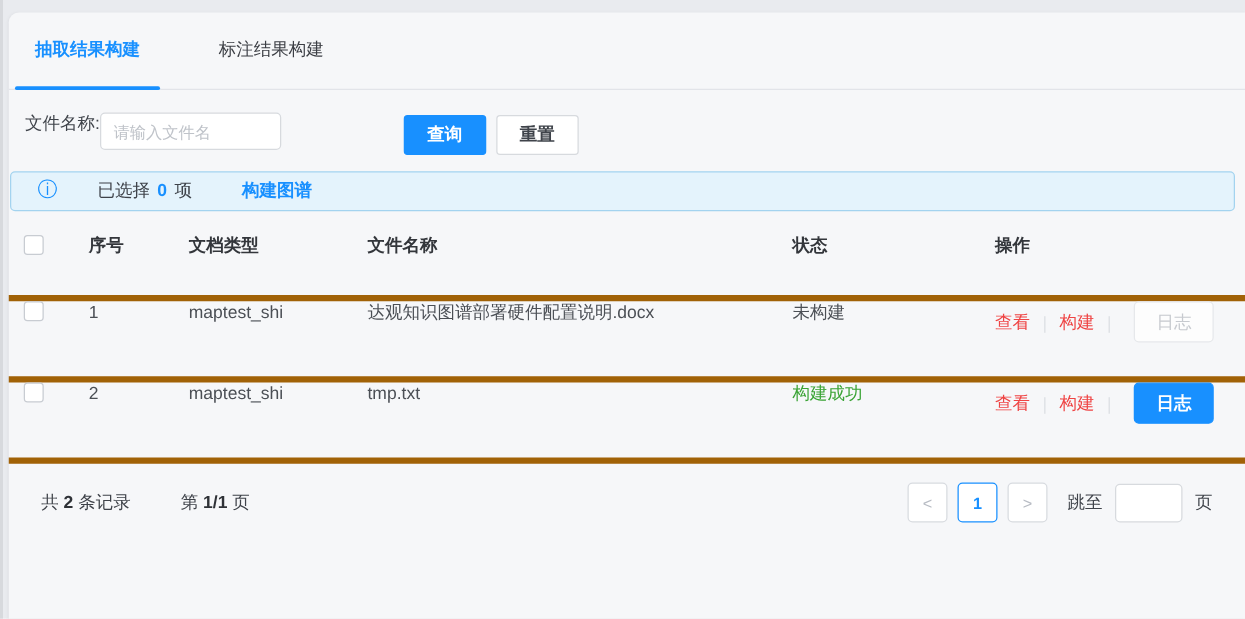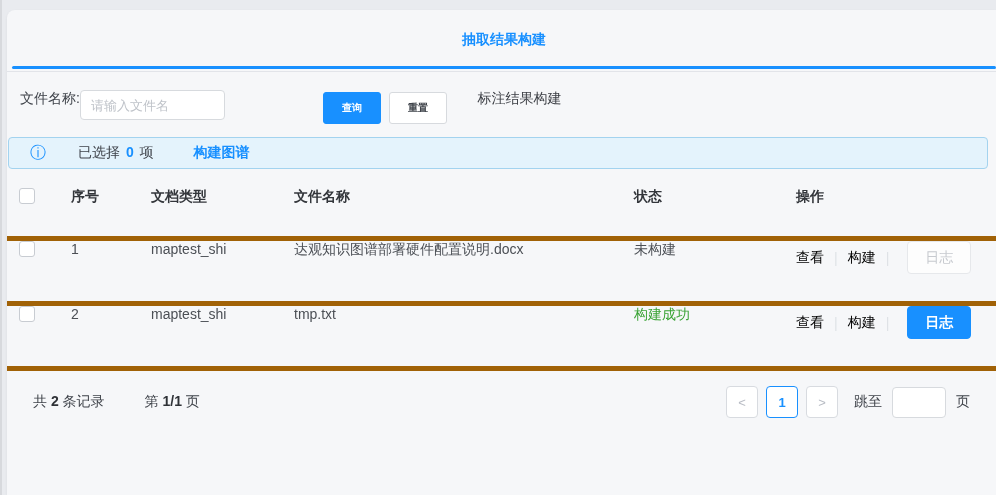--- a/index.html
+++ b/index.html
@@ -8,21 +8,21 @@
     font-family:"Liberation Sans","DejaVu Sans",sans-serif;
     background:linear-gradient(to right,#d7d9dd 0,#d7d9dd 2px,#e9ebef 2px);
     font-size:14px; color:#4b4f55;
   }
   .card {
     position:absolute; left:7px; top:10px; right:0; bottom:0;
     background:#f6f7f9; border-top-left-radius:8px;
     box-shadow:0 1px 3px rgba(0,0,0,.06);
   }
   
-  .tabs { display:flex; height:62px; border-bottom:1px solid #e2e4e9; padding-left:5px;flex-direction:column; }
+  .tabs { display:flex; height:62px; border-bottom:1px solid #e2e4e9; padding-left:5px; }
   .tab {
     min-width:116px; text-align:center; line-height:59px; height:62px;
     color:#3b3e44; cursor:pointer; position:relative;
   }
   .tab + .tab { margin-left:31px; }
   .tab.active { color:#1890ff; font-weight:700; }
   .tab.active::after {
     content:""; position:absolute; left:0; right:0; bottom:0; height:3px;
     background:#1890ff; border-radius:2px;
   }
@@ -31,21 +31,21 @@
   .filter-field { display:flex; flex-direction:row; }
   .filter-label { color:#3f434a; margin-bottom:8px; }
   .filter-input {
     width:145px; height:30px; border:1px solid #d7dade; border-radius:4px;
     padding:0 10px; font-size:13px; color:#4b4f55; background:#fff; outline:none;
     font-family:inherit;
   }
   .filter-input::placeholder { color:#bfc3c9; }
   .filter-buttons { display:flex; margin-left:98px; margin-top:2px; }
   .btn {
-    height:32px; padding:0 18px; border-radius:3px; font-size:10px;
+    height:32px; padding:0 18px; border-radius:3px; font-size:14px;
     cursor:pointer; font-family:inherit;
   }
   .btn-primary { background:#1890ff; border:1px solid #1890ff; color:#fff; font-weight:600; }
   .btn-default { background:#fff; border:1px solid #d7dade; color:#3f434a; margin-left:8px; font-weight:600; }
   
   .info-bar {
     margin:13px 8px 0 1px; height:32px; background:#e4f3fc;
     border:1px solid #a3d3ef; border-radius:4px;
     display:flex; align-items:center; padding-left:21px;
   }
@@ -62,21 +62,21 @@
   .col-index { width:80px; }
   .col-doctype { width:143px; }
   .col-filename { width:340px; }
   .col-status { width:114px; }
   .col-actions { flex:1; display:flex; align-items:center;margin-left:48px; }
   input[type=checkbox] {
     appearance:none; -webkit-appearance:none; width:16px; height:16px;
     border:1px solid #c8ccd2; border-radius:3px; background:#fff; cursor:pointer;
   }
   .status-success { color:#3aa335; }
-  .action-link { color:#000000; cursor:pointer; text-decoration:none; }
+  .action-link { color:#ef4444; cursor:pointer; text-decoration:none; }
   .action-sep { color:#dfe2e6; margin:0 10px; }
   .log-btn {
     width:64px; height:33px; border-radius:4px; margin-left:8px;
     font-size:14px; cursor:pointer; font-family:inherit;
   }
   .log-btn.disabled { background:#fdfdfd; border:1px solid #e6e8eb; color:#c7cacf; cursor:not-allowed; }
   .log-btn.primary { background:#1890ff; border:1px solid #1890ff; color:#fff; font-weight:600; }
   
   .footer { display:flex; align-items:center; height:62px; padding:0 26px; }
   .total-text { color:#3f434a; }

